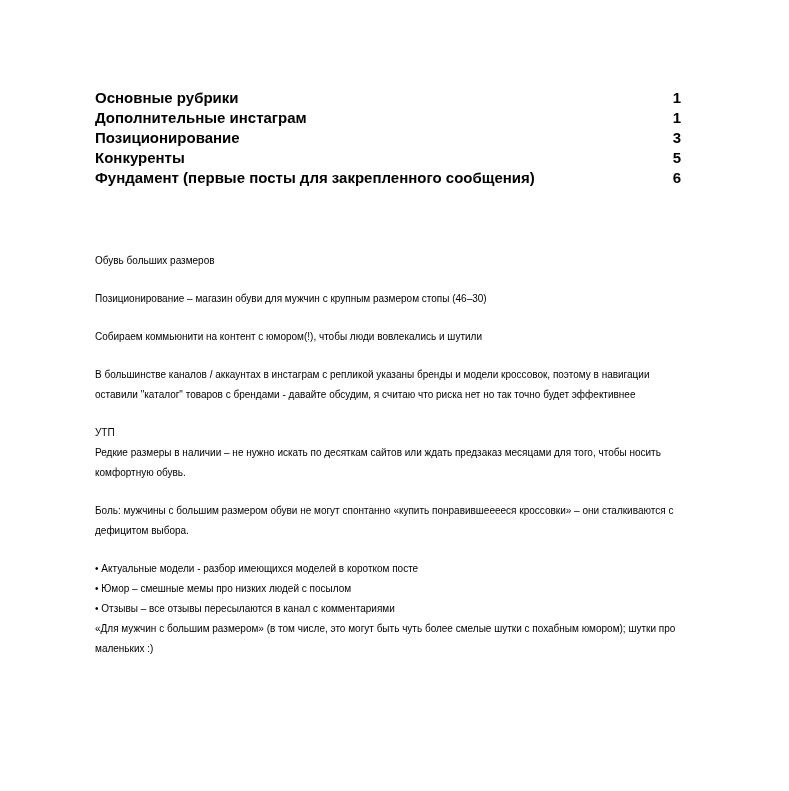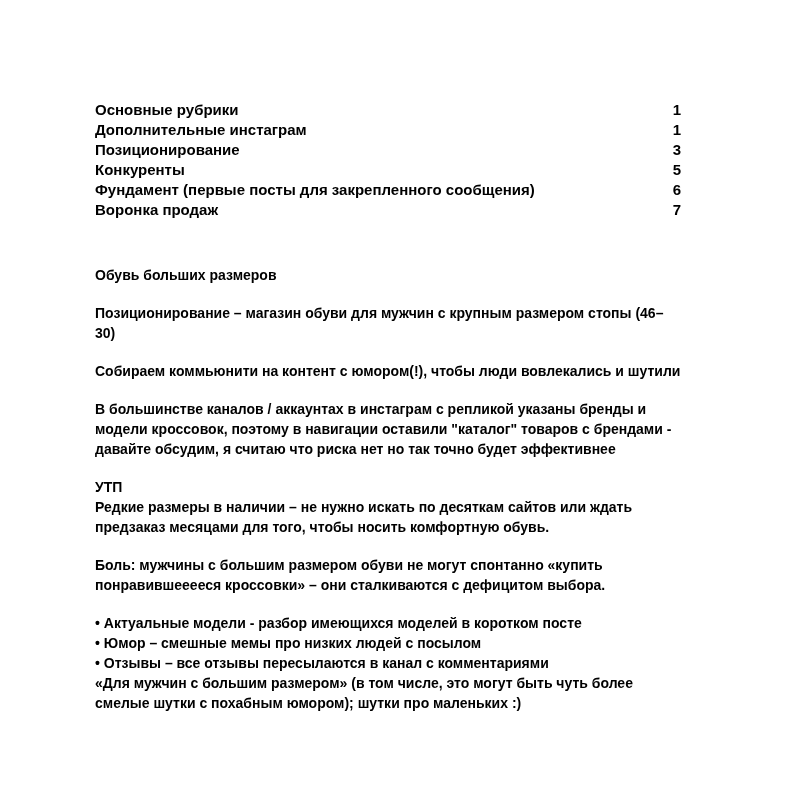--- a/index.html
+++ b/index.html
@@ -9,40 +9,40 @@
     width: 789px;
     height: 791px;
     background: #ffffff;
     font-family: "Liberation Sans", sans-serif;
     color: #000000;
     overflow: hidden;
   }
   .content {
     position: absolute;
     left: 95px;
-    top: 100px;
+    top: 88px;
     width: 586px;
   }
   .toc {
     font-size: 15px;
     font-weight: bold;
   }
   .toc-row {
     display: flex;
     justify-content: space-between;
     align-items: baseline;
     line-height: 20px;
   }
   .toc-label { white-space: nowrap; }
   .toc-page { text-align: right; padding-left: 12px; }
   .body-text {
-    margin-top: 45px;
-    font-size: 14px;
+    margin-top: 63px;
+    font-size: 10px;
     line-height: 20px;
-    font-weight: bold;
+    font-weight: normal;
   }
   .block { margin-bottom: 18px; }
   .block:last-child { margin-bottom: 0; }
   .line { min-height: 20px; }
 </style>
 </head>
 <body>
 
 <div class="page">
   <div class="content">
@@ -60,24 +60,20 @@
         <span class="toc-label">Позиционирование</span>
         <span class="toc-page">3</span>
       </div>
       <div class="toc-row">
         <span class="toc-label">Конкуренты</span>
         <span class="toc-page">5</span>
       </div>
       <div class="toc-row">
         <span class="toc-label">Фундамент (первые посты для закрепленного сообщения)</span>
         <span class="toc-page">6</span>
-      </div>
-      <div class="toc-row">
-        <span class="toc-label">Воронка продаж</span>
-        <span class="toc-page">7</span>
       </div>
     </div>
 
     <div class="body-text">
 
       <div class="block">
         <div class="line">Обувь больших размеров</div>
       </div>
 
       <div class="block">

